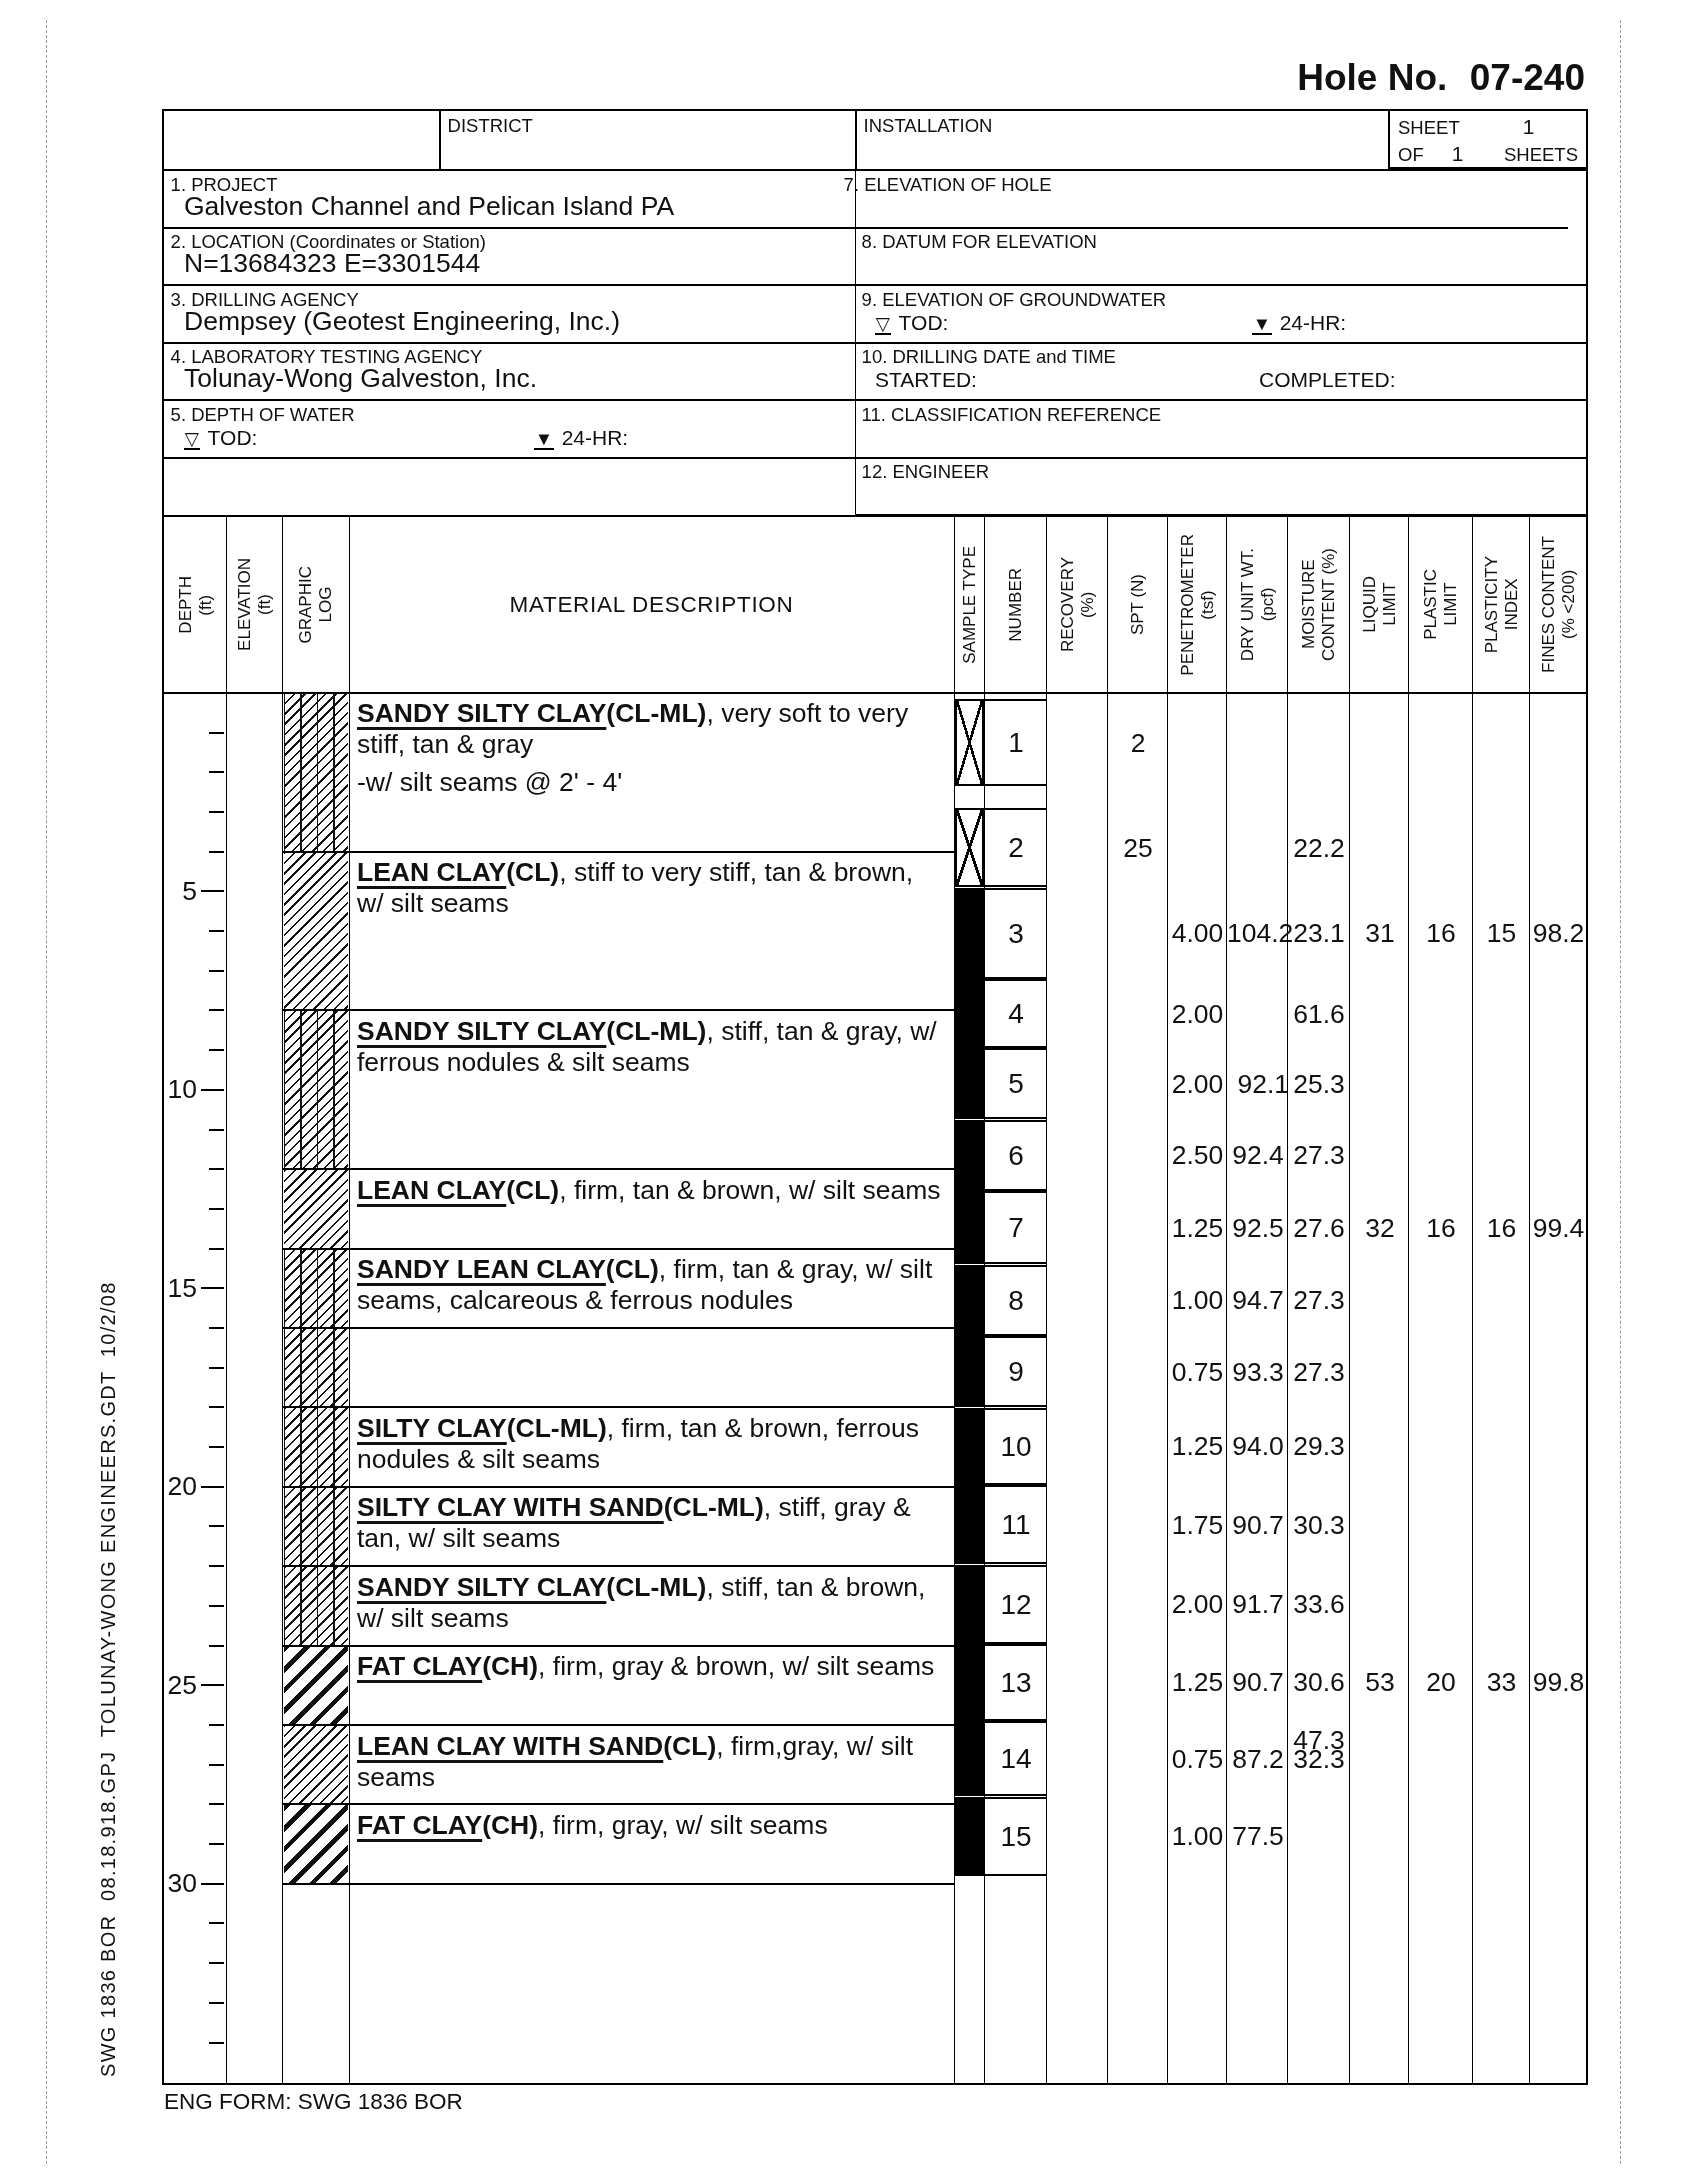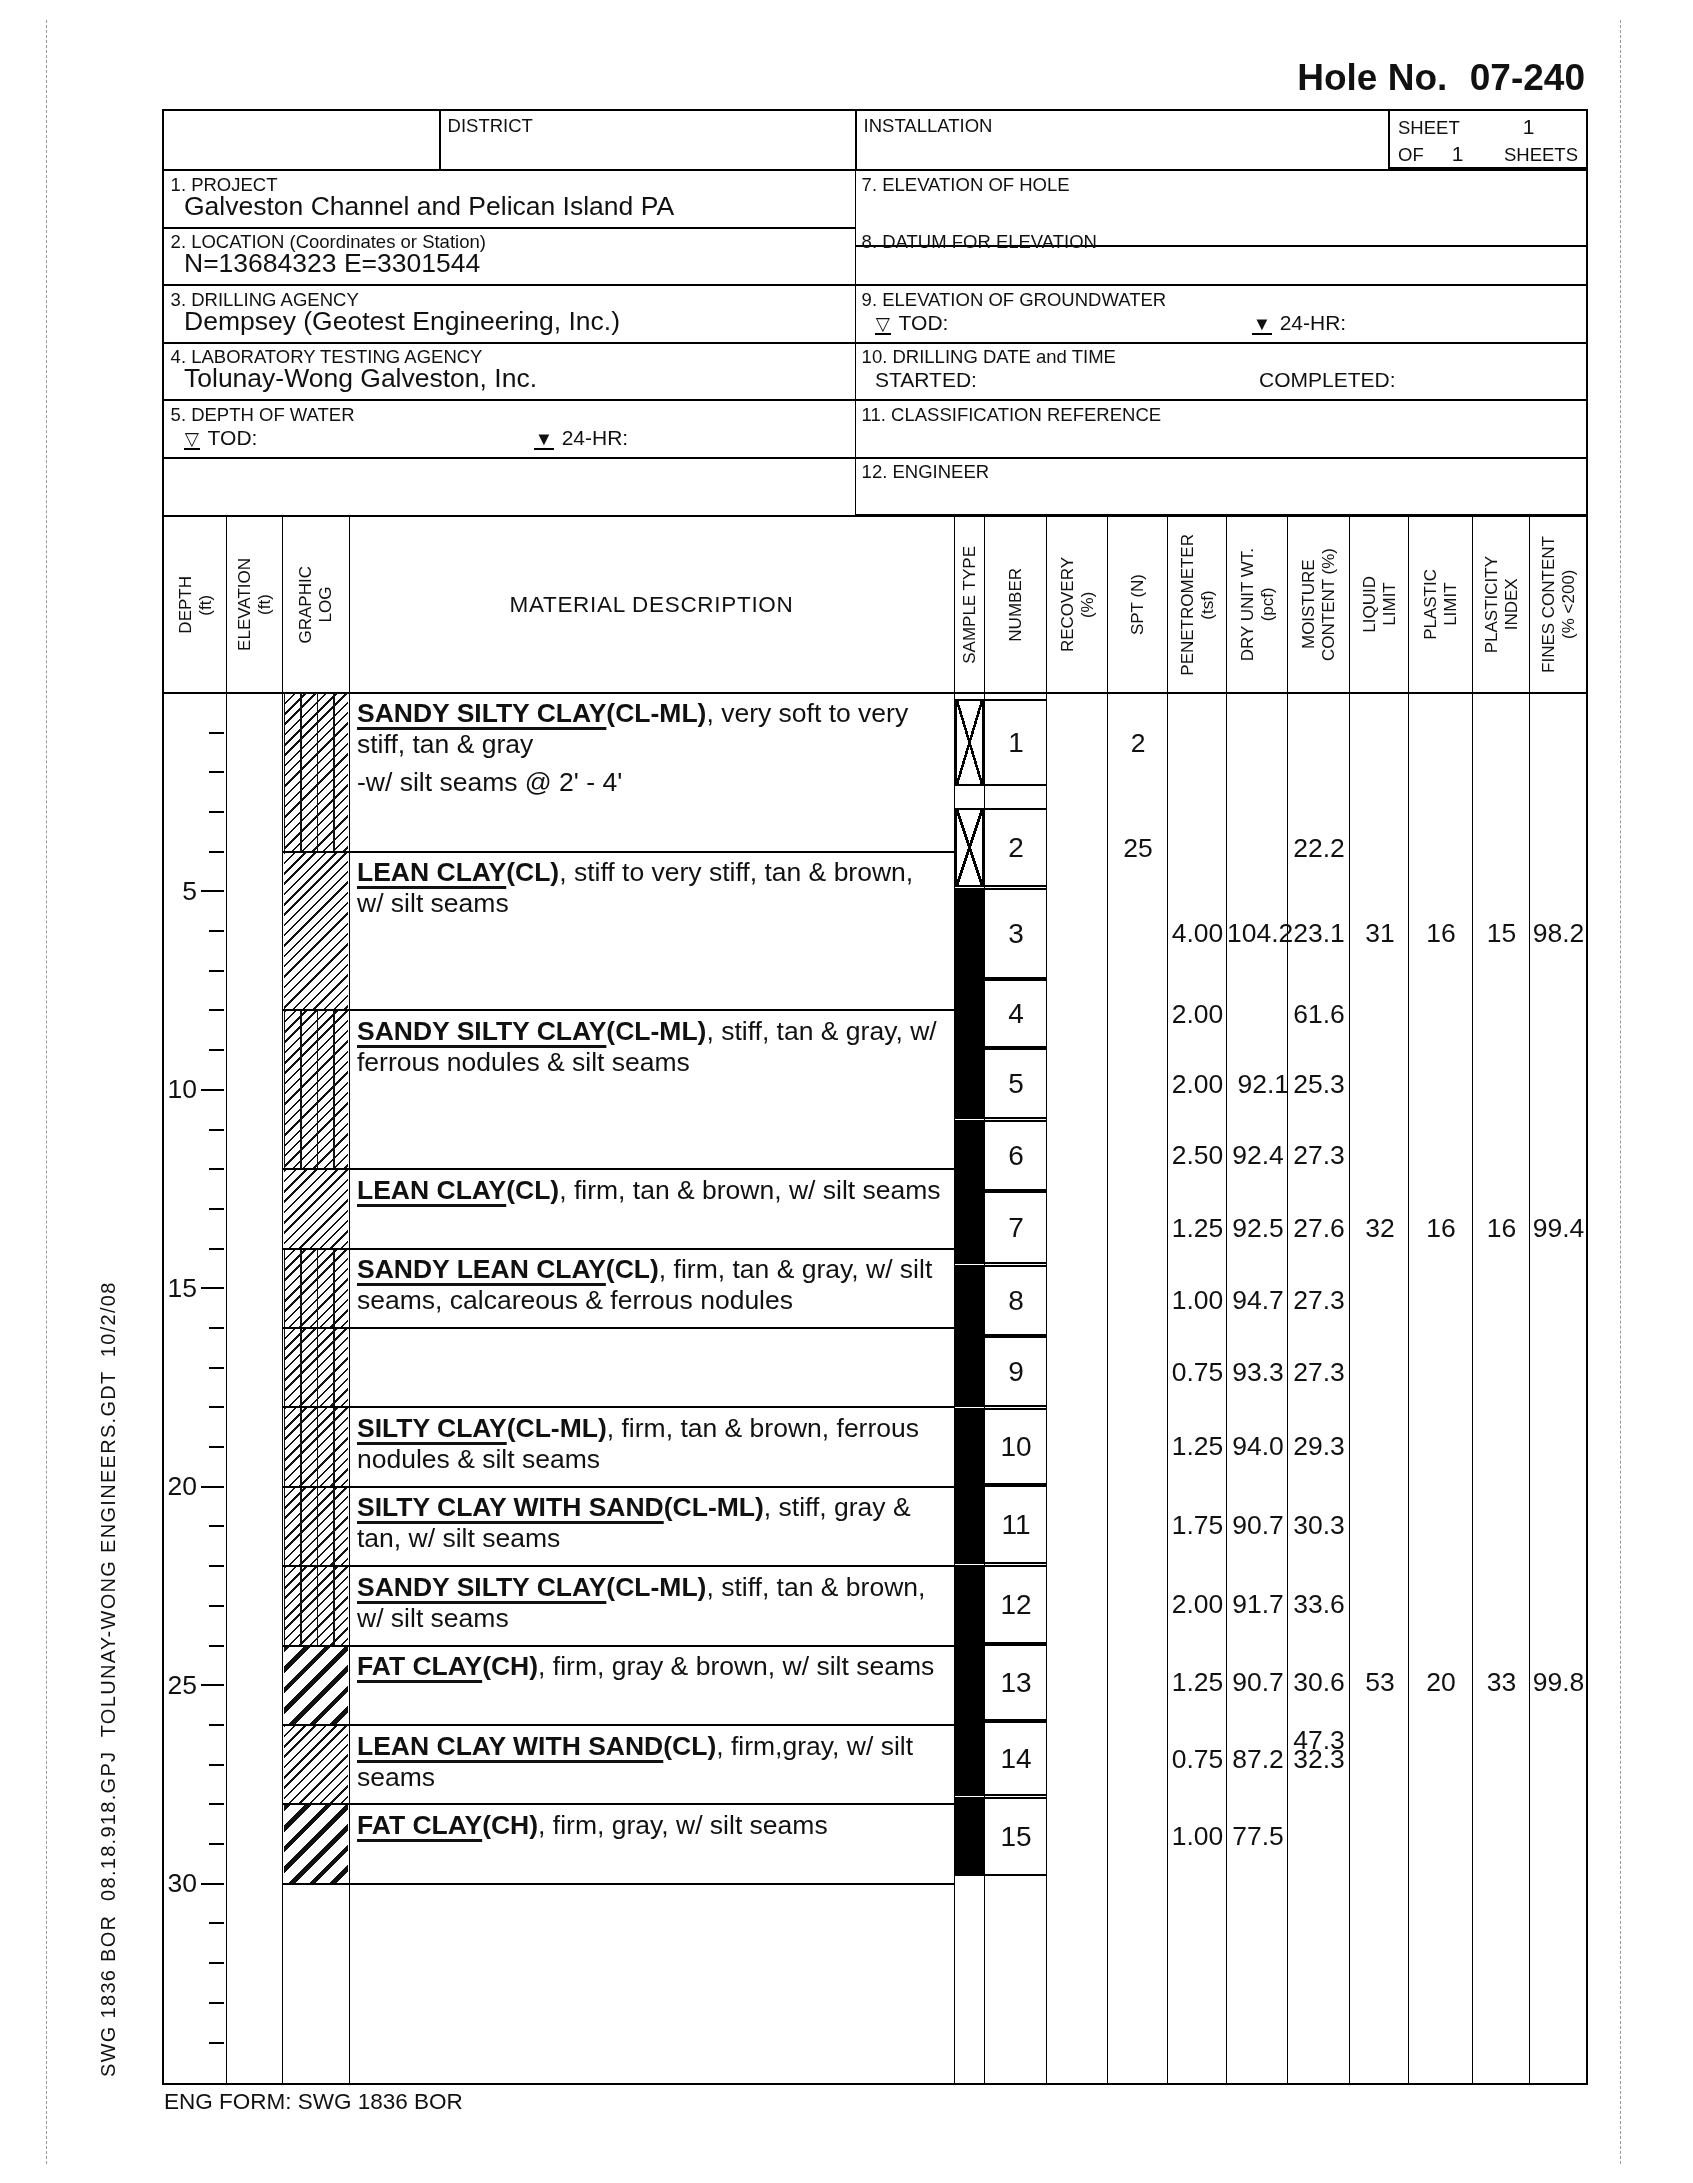--- a/index.html
+++ b/index.html
@@ -92,21 +92,21 @@
       </div>
       <div class="frow" style="left: 0px; top: 232px; width: 691px; height: 58px;">
         <span class="flab">4. LABORATORY TESTING AGENCY</span>
         <div class="fval">Tolunay-Wong Galveston, Inc.</div>
       </div>
       <div class="frow" style="left: 0px; top: 290px; width: 691px; height: 58px;">
         <span class="flab">5. DEPTH OF WATER</span>
         <div class="wgroup" style="left: 20px;"><span class="tri">▽</span><span>TOD:</span></div>
         <div class="wgroup" style="left: 370px;"><span class="tri">▼</span><span>24-HR:</span></div>
       </div>
-      <div class="frow" style="left: 691px; top: 60px; width: 731px; height: 76px; text-decoration: underline;">
+      <div class="frow" style="left: 673px; top: 60px; width: 731px; height: 58px; text-decoration: underline;">
         <span class="flab">7. ELEVATION OF HOLE</span>
       </div>
       <div class="frow" style="left: 691px; top: 117px; width: 731px; height: 58px;">
         <span class="flab">8. DATUM FOR ELEVATION</span>
       </div>
       <div class="frow" style="left: 691px; top: 175px; width: 731px; height: 58px;">
         <span class="flab">9. ELEVATION OF GROUNDWATER</span>
         <div class="wgroup" style="left: 20px;"><span class="tri">▽</span><span>TOD:</span></div>
         <div class="wgroup" style="left: 397px;"><span class="tri">▼</span><span>24-HR:</span></div>
       </div>

